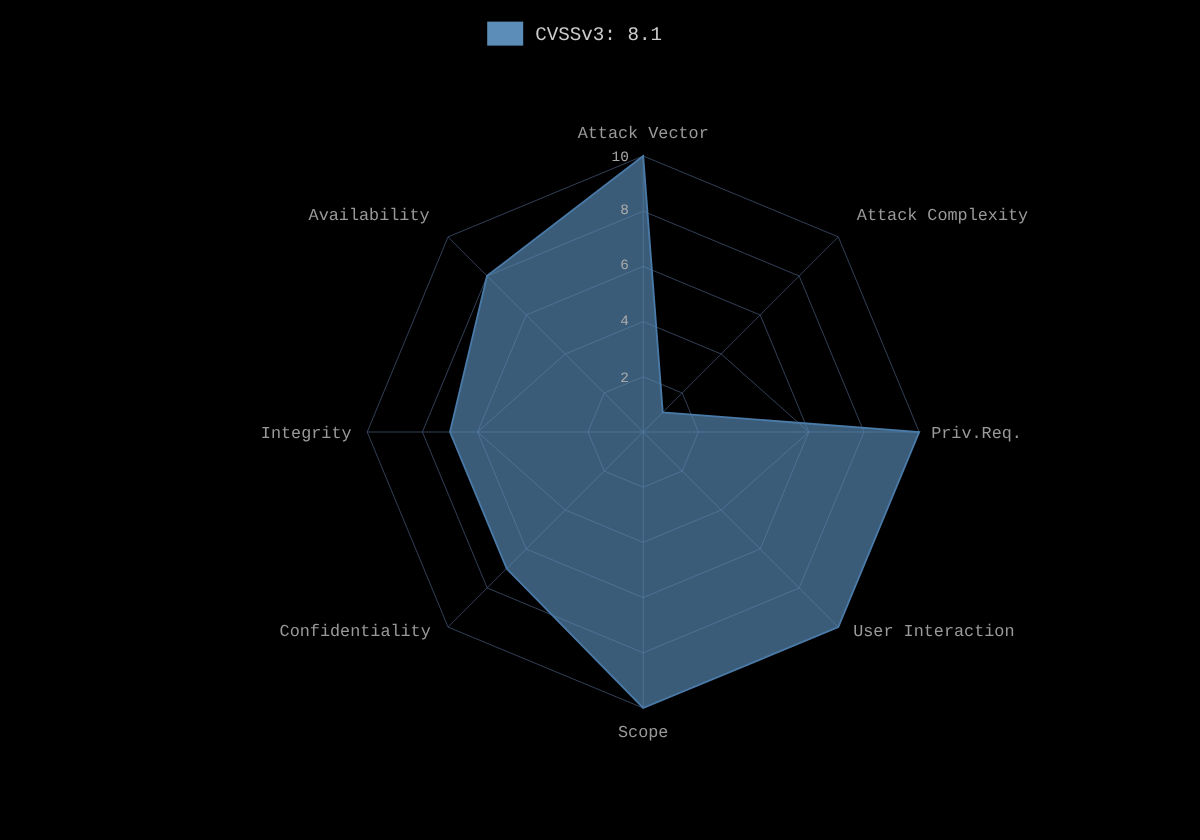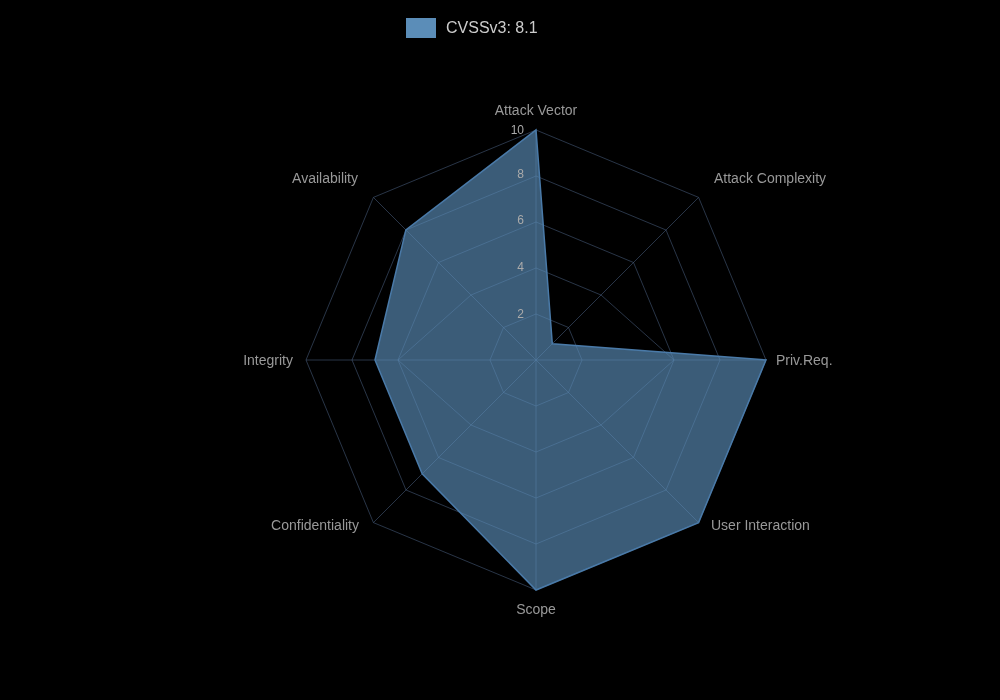--- a/index.html
+++ b/index.html
@@ -9,20 +9,21 @@
       height: 700px;
       display: flex;
       align-items: center;
       justify-content: center;
       font-family: Arial, sans-serif;
     }
     .chart-container {
       position: relative;
       width: 928px;
       height: 700px;
+      font-family: Liberation Mono, monospace;
     }
     svg {
       width: 1000px;
       height: 700px;
     }
     .legend-text {
       font-size: 16px;
       fill: #ccc;
     }
     .axis-label {

